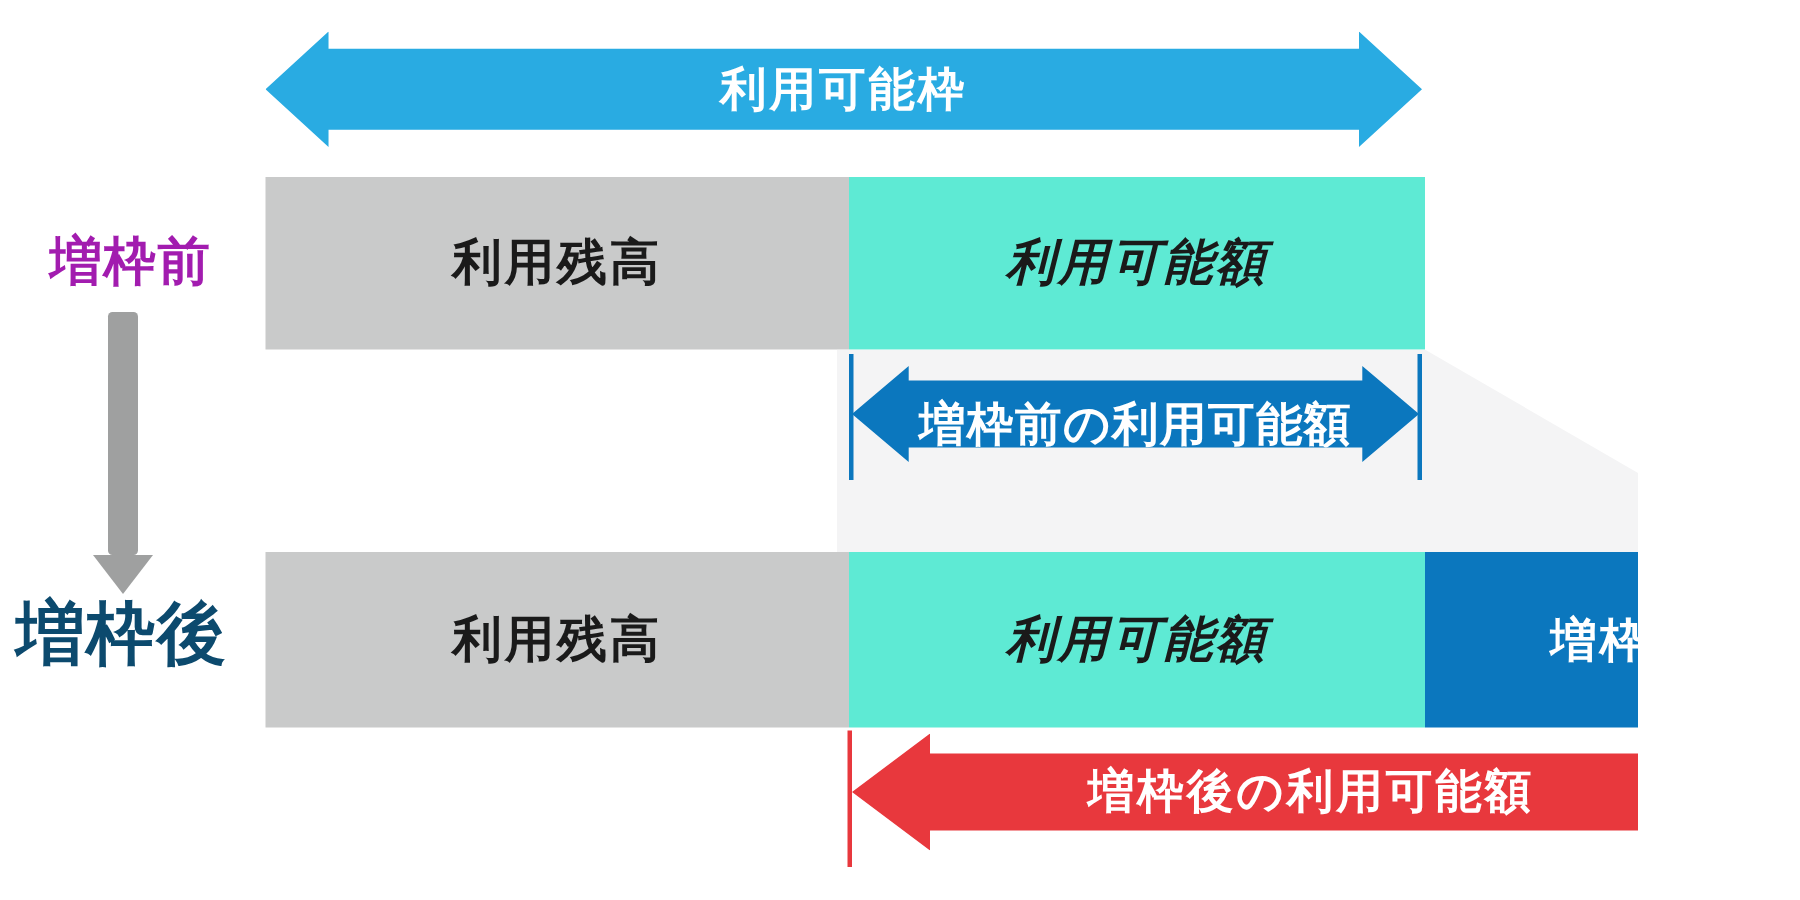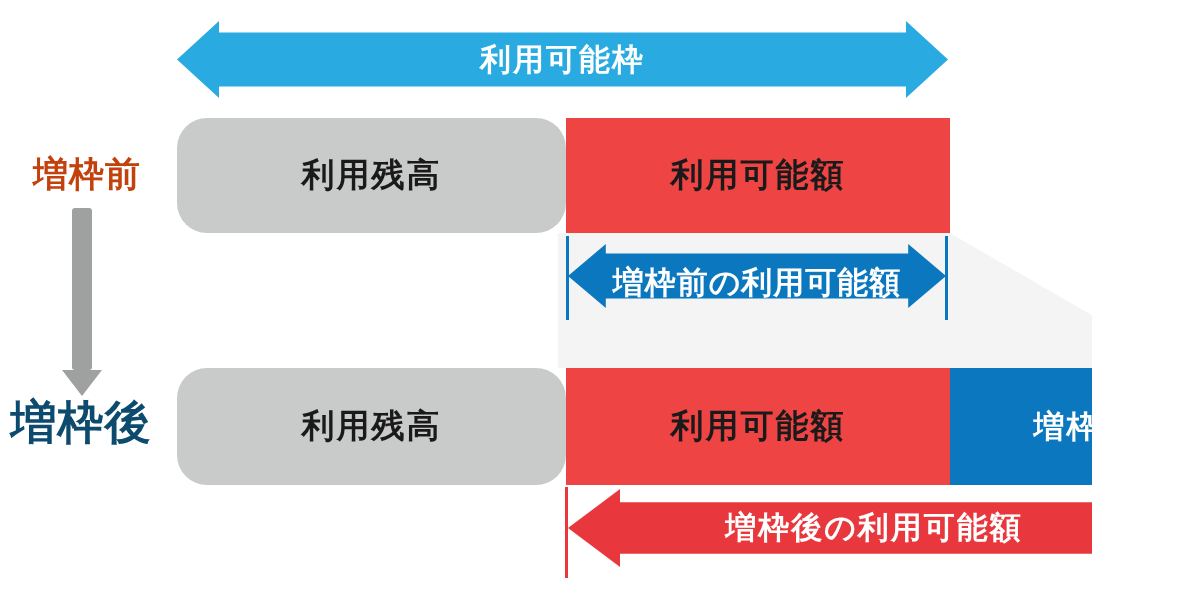--- a/index.html
+++ b/index.html
@@ -19,22 +19,22 @@
   .arrow-top{
     left:177px;top:21px;width:771px;height:77px;
     background:#29abe2;
     clip-path:polygon(0% 50%,5.45% 0%,5.45% 15%,94.55% 15%,94.55% 0%,100% 50%,94.55% 100%,94.55% 85%,5.45% 85%,5.45% 100%);
   }
   .arrow-top span{font-size:31px;}
 
   
   .bar{top:118px;height:115px;}
   .bar.row2{top:368px;height:117px;}
-  .bar-gray{background:#c9caca;border-radius:30px;}
-  .bar-lightblue{background:#ef4444;}
+  .bar-gray{background:#c9caca;}
+  .bar-lightblue{background:#5eead4;font-style:italic;}
   .bar-darkblue{background:#0b77be;}
 
   
   .wedge{
     left:558px;top:233px;width:625px;height:135px;
     background:#f4f4f5;
     clip-path:polygon(0% 0%,62.7% 0%,100% 100%,0% 100%);
   }
 
   
@@ -52,21 +52,21 @@
   .arrow-bottom{
     left:568px;top:489px;width:612px;height:78px;
     background:#e8383d;
     clip-path:polygon(0% 50%,8.5% 0%,8.5% 17%,91.5% 17%,91.5% 0%,100% 50%,91.5% 100%,91.5% 83%,8.5% 83%,8.5% 100%);
   }
   .arrow-bottom span{font-size:31px;}
 
   
   .label-before{
     left:18px;top:150px;width:138px;height:48px;
-    font-size:35px;font-weight:bold;color:#c2410c;letter-spacing:1px;
+    font-size:35px;font-weight:bold;color:#a21caf;letter-spacing:1px;
   }
   .label-after{
     left:8px;top:396px;width:146px;height:54px;
     font-size:46px;font-weight:bold;color:#0c4a6e;letter-spacing:1px;
   }
   .down-stalk{left:72px;top:208px;width:20px;height:162px;background:#9fa0a0;border-radius:3px;}
   .down-head{
     left:62px;top:370px;width:40px;height:26px;background:#9fa0a0;
     clip-path:polygon(0% 0%,100% 0%,50% 100%);
   }

